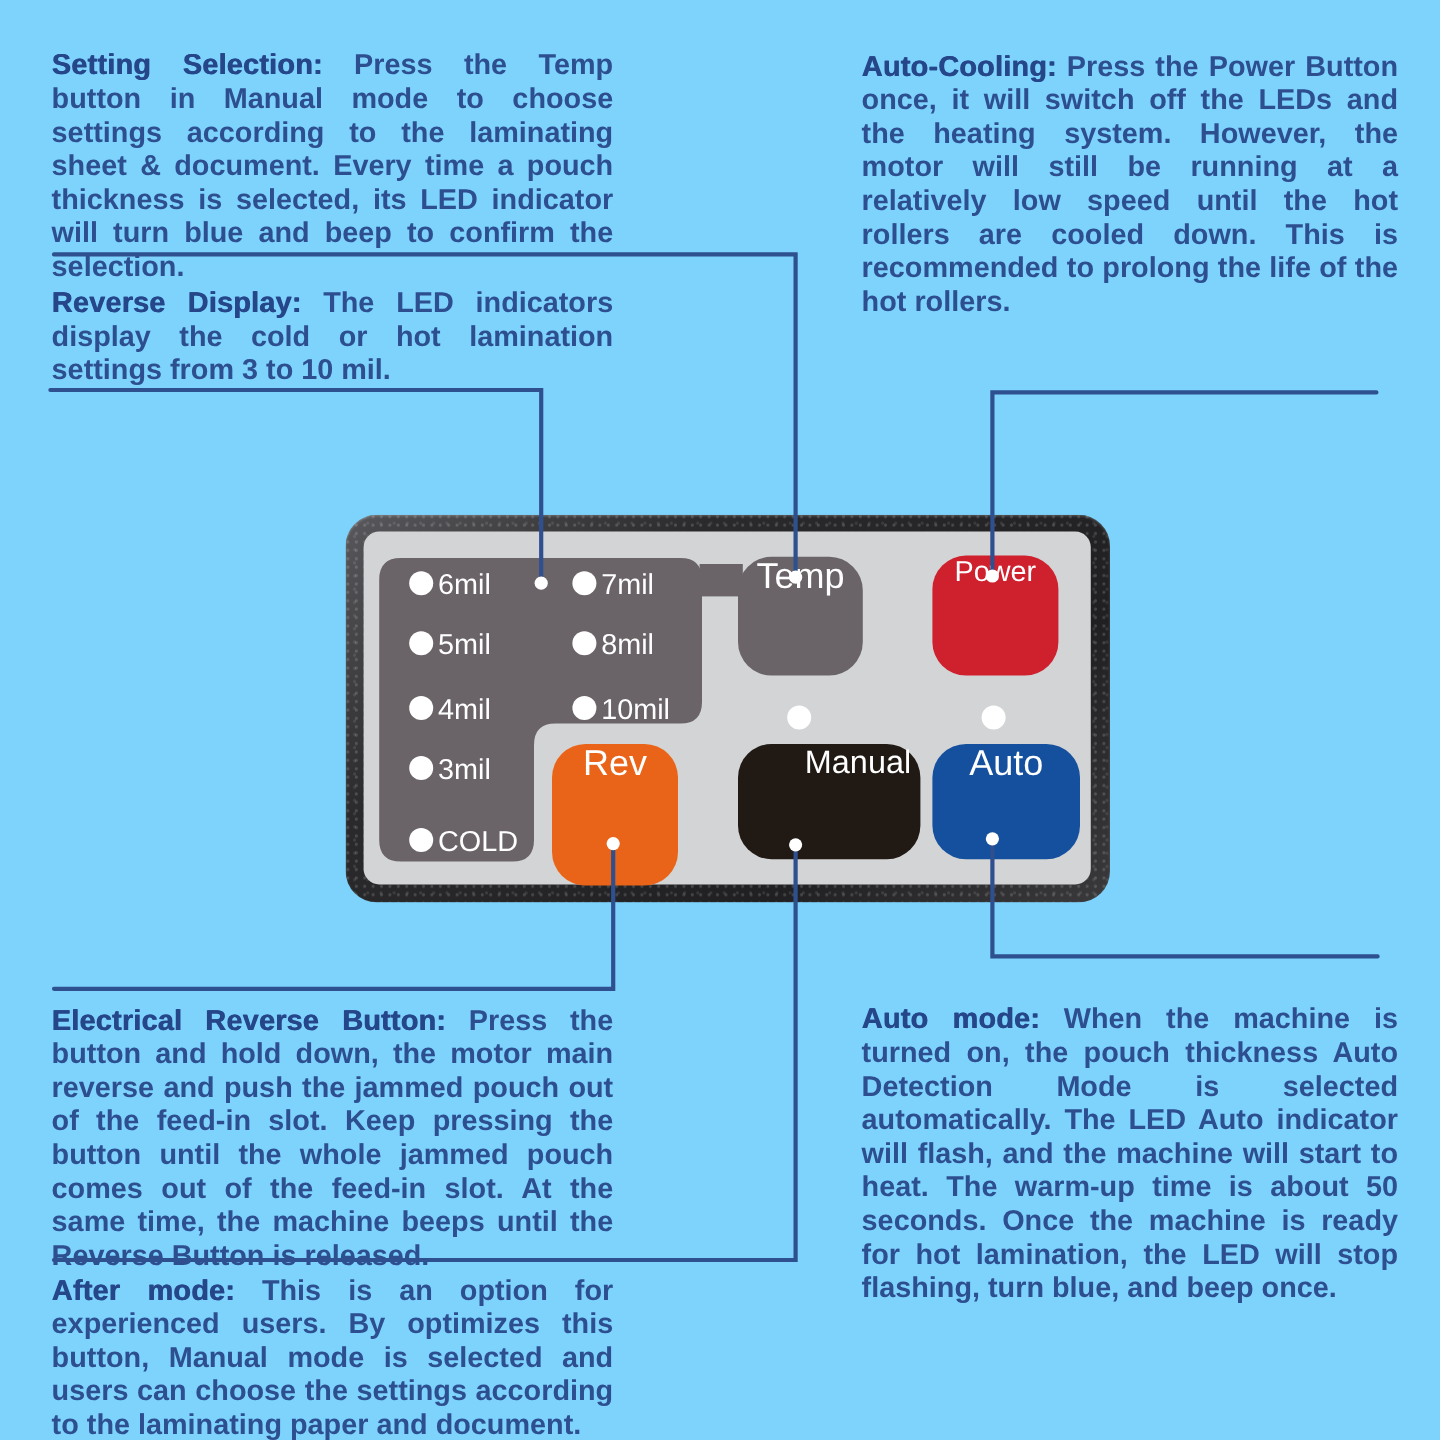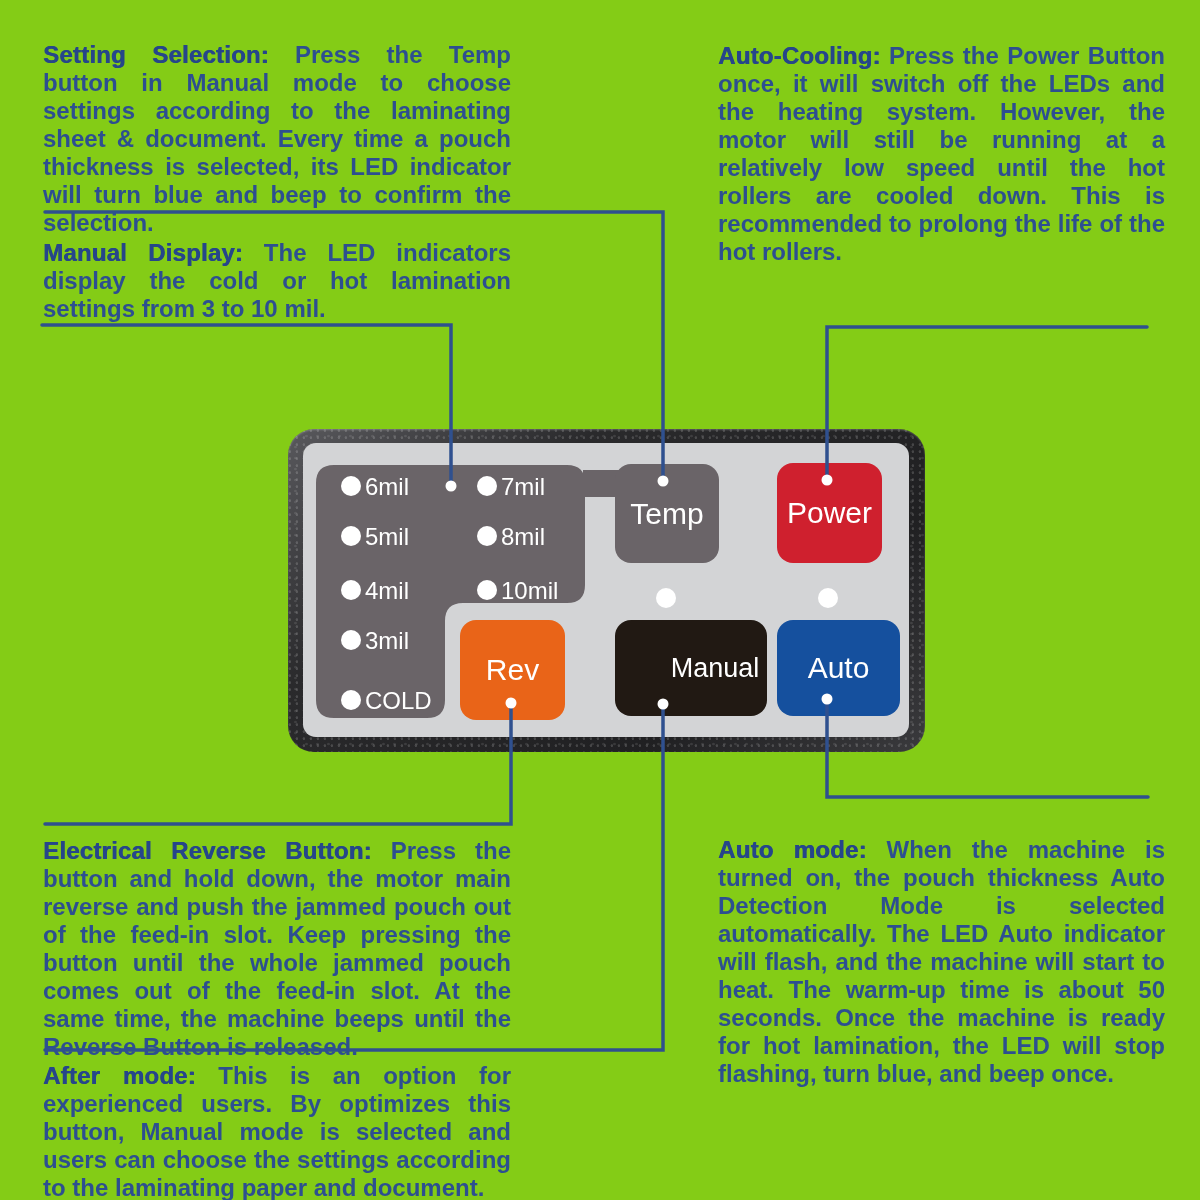--- a/index.html
+++ b/index.html
@@ -1,56 +1,56 @@
 <!DOCTYPE html>
 <html><head>
 <meta charset="utf-8">
 <style>
   html,body{margin:0;padding:0;background:#fff;}
-  .page{position:relative;width:1200px;height:1200px;background:#84cc16;overflow:hidden;
+  .page{position:relative;width:1200px;height:1200px;background:#7dd3fc;overflow:hidden;
         font-family:"Liberation Sans","DejaVu Sans",sans-serif;}
   
   .note{position:absolute;color:#2d4f90;font-size:24px;line-height:28px;font-weight:700;
         text-align:justify;}
   .note p{margin:0;}
   .hd{color:#26468a;text-shadow:0.6px 0 0 currentColor;letter-spacing:0.2px;}
   
   .frame{position:absolute;left:288px;top:429px;width:637px;height:323px;border-radius:26px;
          background:
            radial-gradient(circle at 27% 23%, rgba(255,255,255,.16) 0 1px, transparent 1.6px),
            radial-gradient(circle at 68% 64%, rgba(255,255,255,.10) 0 1px, transparent 1.6px),
            linear-gradient(140deg,#59595d 0%,#2a2a2c 30%,#202022 72%,#3a3a3d 100%);
          background-size:7px 7px, 11px 11px, 100% 100%;
          box-shadow:inset 0 1px 2px rgba(255,255,255,.25);}
   .face{position:absolute;left:303px;top:443px;width:606px;height:294px;border-radius:13px;
         background:#d3d4d6;}
-  .btn{position:absolute;border-radius:16px;display:flex;align-items:center;justify-content:center;
+  .btn{position:absolute;border-radius:28px;display:flex;align-items:flex-start;justify-content:center;
        color:#fff;font-weight:400;}
   .btn-temp  {left:615px;top:464px;width:104px;height:99px;font-size:30px;}
-  .btn-power {left:777px;top:463px;width:105px;height:100px;font-size:30px;}
-  .btn-rev   {left:460px;top:620px;width:105px;height:100px;font-size:30px;}
+  .btn-power {left:777px;top:463px;width:105px;height:100px;font-size:24px;}
+  .btn-rev   {left:460px;top:620px;width:105px;height:118px;font-size:30px;}
   .btn-manual{left:615px;top:620px;width:104px;height:96px;font-size:27px;}
   .btn-auto  {left:777px;top:620px;width:123px;height:96px;font-size:30px;}
   .panel-svg{position:absolute;left:0;top:0;}
   .panel-svg text{font-family:"Liberation Sans","DejaVu Sans",sans-serif;font-size:24px;fill:#fff;}
   
   .overlay{position:absolute;left:0;top:0;pointer-events:none;}
   .z1{z-index:1}.z2{z-index:2}.z3{z-index:3}.z4{z-index:4}.z5{z-index:5}
 </style>
 </head>
 <body>
 
 <div class="page">
 
   <div class="note" style="left:43px;top:41px;width:468px;">
     <p class="para"><span class="hd">Setting Selection:</span> <span>Press the Temp button in Manual mode to choose settings according to the laminating sheet &amp; document. Every time a pouch thickness is selected, its LED indicator will turn blue and beep to confirm the selection.</span></p>
   </div>
 
   <div class="note" style="left:43px;top:239px;width:468px;">
-    <p class="para"><span class="hd">Manual Display:</span> <span>The LED indicators display the cold or hot lamination settings from 3 to 10 mil.</span></p>
+    <p class="para"><span class="hd">Reverse Display:</span> <span>The LED indicators display the cold or hot lamination settings from 3 to 10 mil.</span></p>
   </div>
 
   <div class="note" style="left:718px;top:42px;width:447px;">
     <p class="para"><span class="hd">Auto-Cooling:</span> <span>Press the Power Button once, it will switch off the LEDs and the heating system. However, the motor will still be running at a relatively low speed until the hot rollers are cooled down. This is recommended to prolong the life of the hot rollers.</span></p>
   </div>
 
   <div class="note" style="left:43px;top:837px;width:468px;">
     <p class="para"><span class="hd">Electrical Reverse Button:</span> <span>Press the button and hold down, the motor main reverse and push the jammed pouch out of the feed-in slot. Keep pressing the button until the whole jammed pouch comes out of the feed-in slot. At the same time, the machine beeps until the Reverse Button is released.</span></p>
   </div>
 

